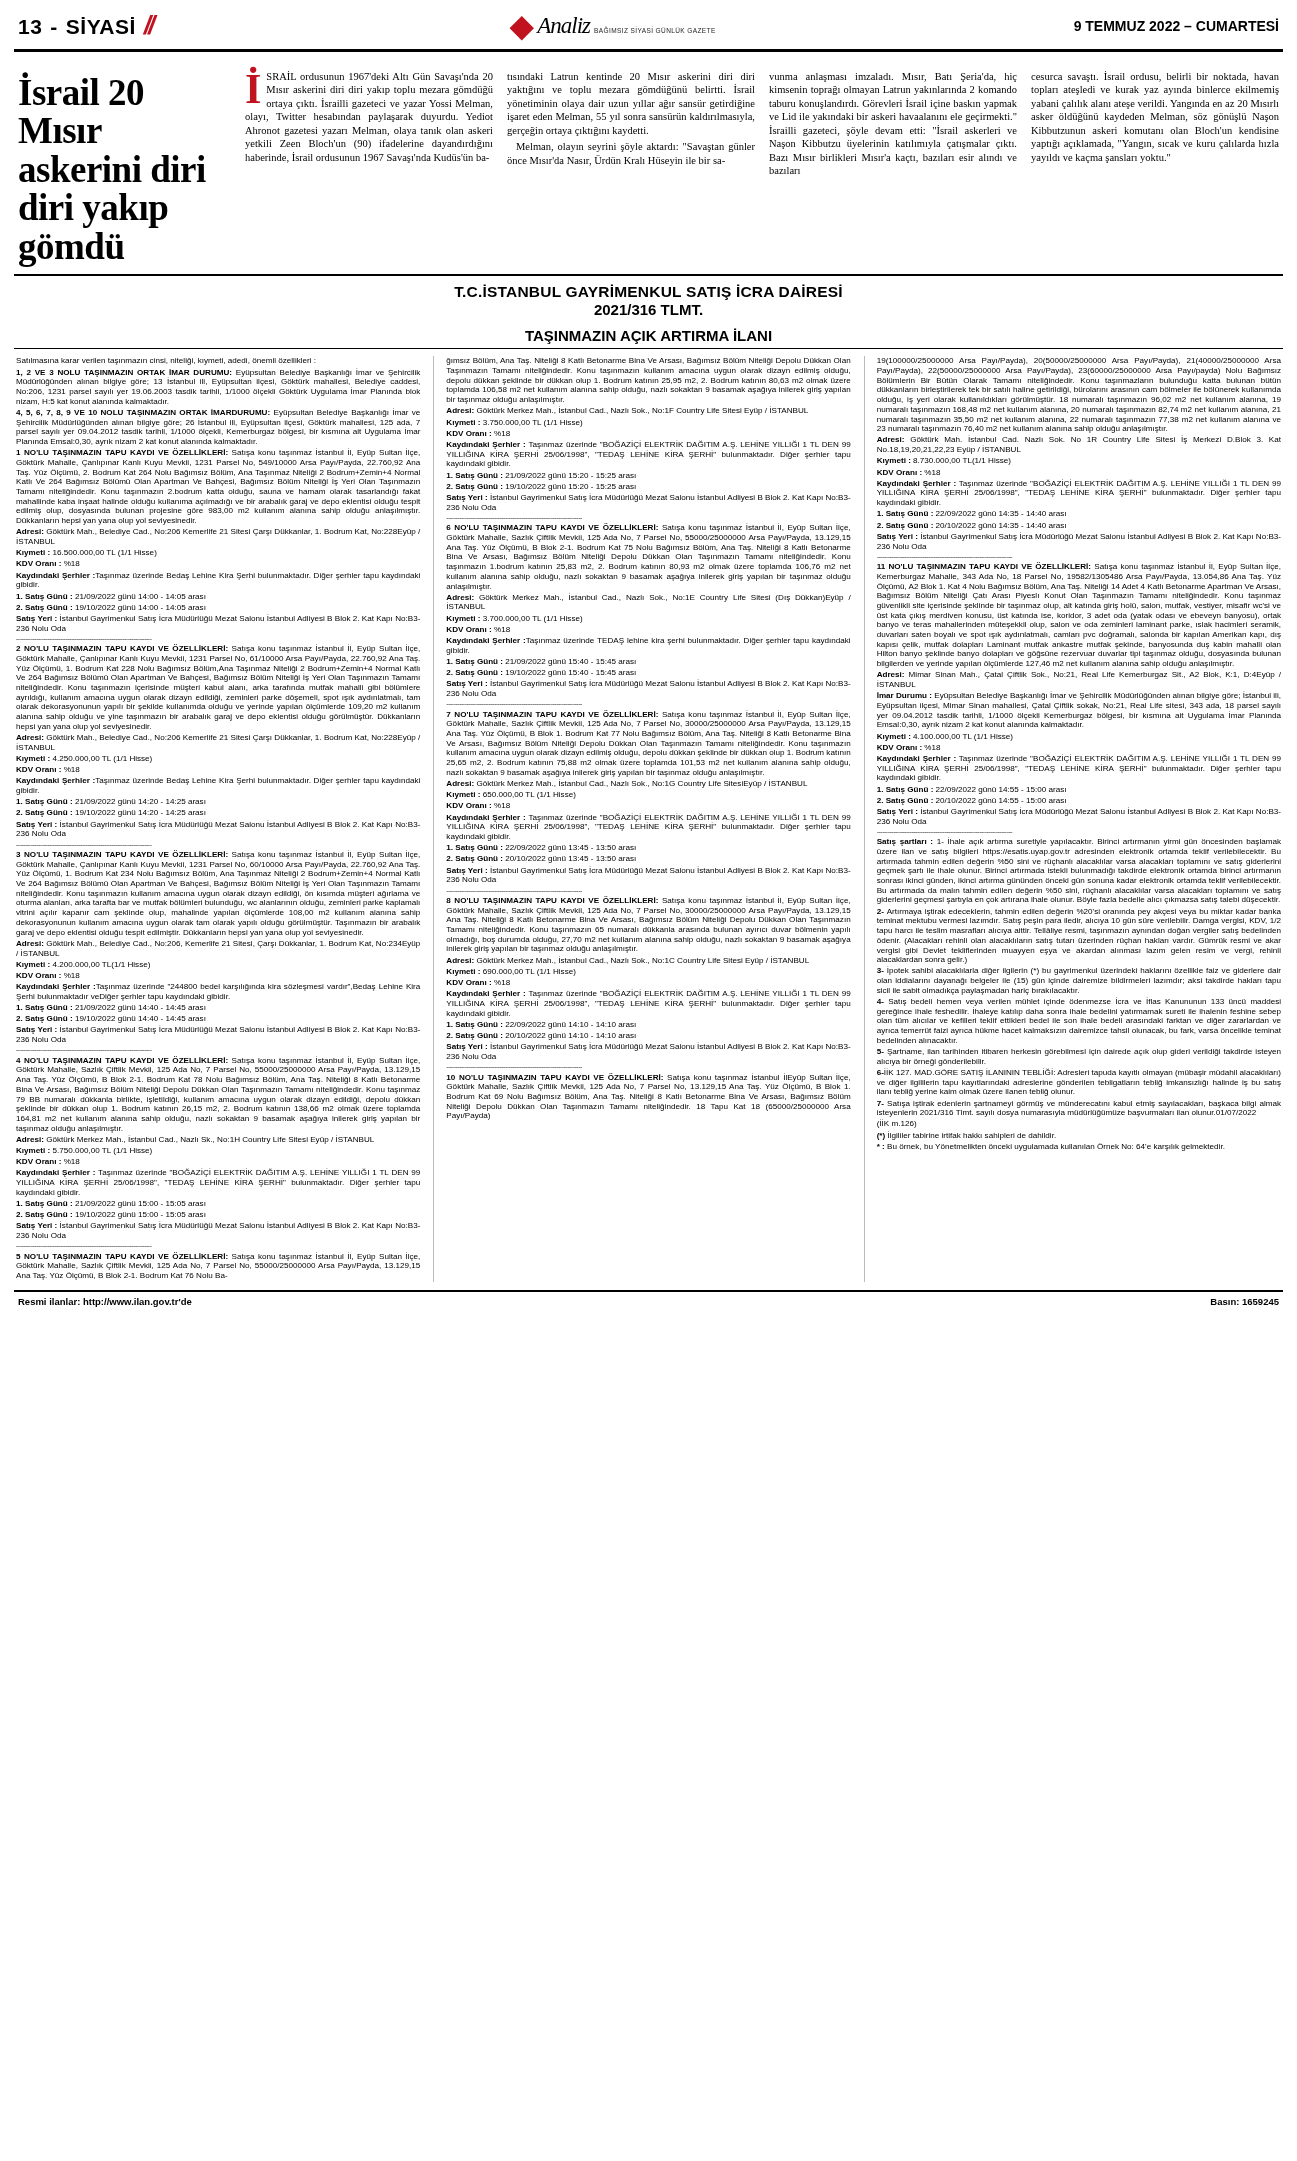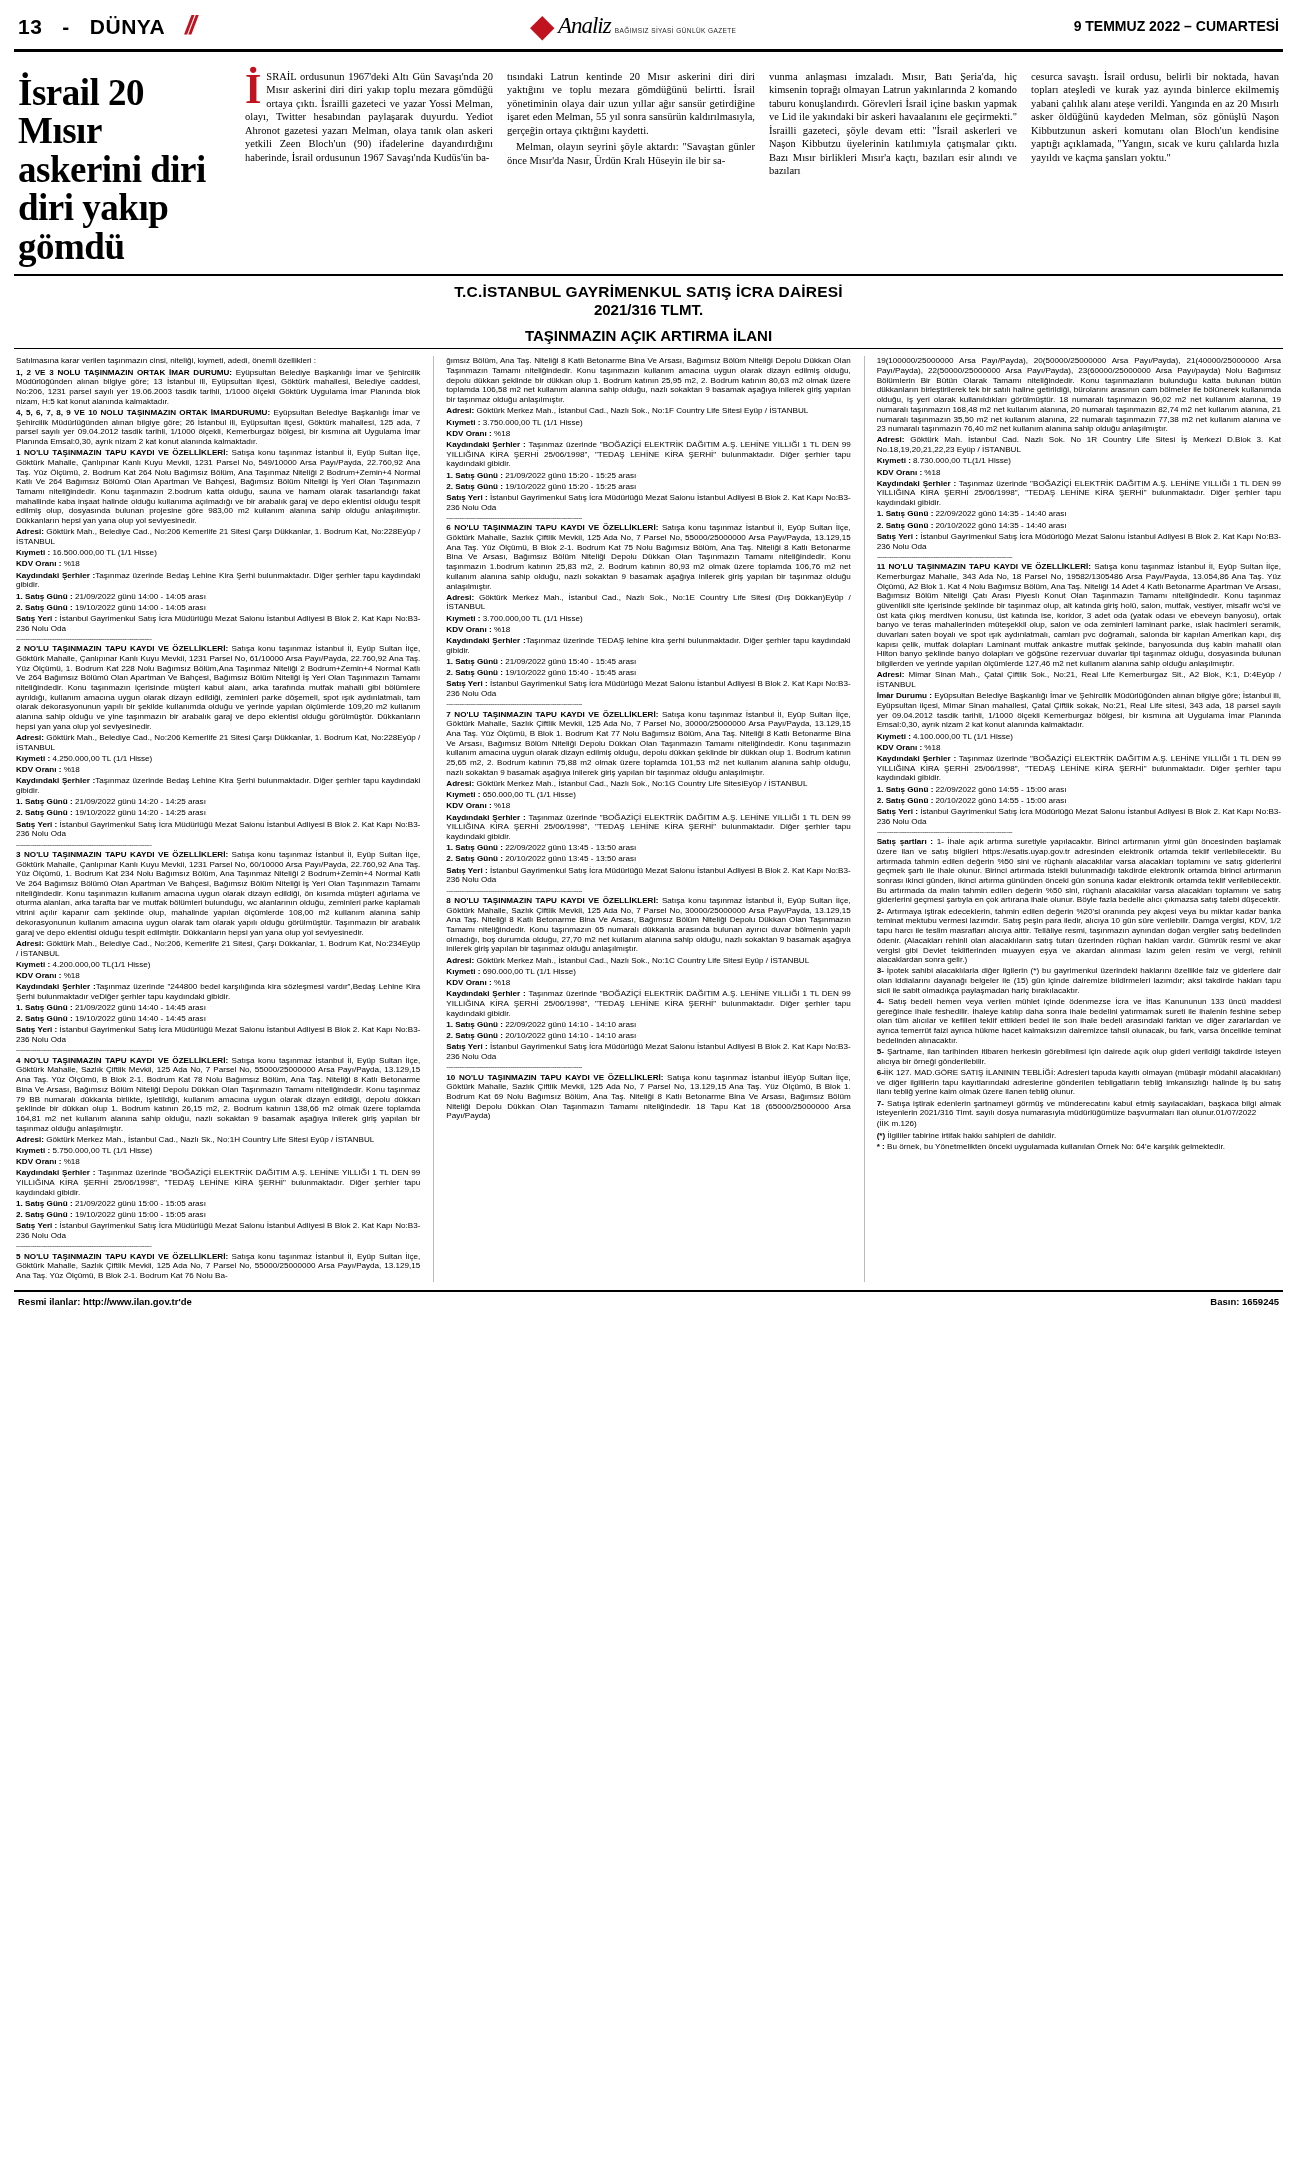--- a/index.html
+++ b/index.html
@@ -26,21 +26,21 @@
     display: flex;
     align-items: center;
     justify-content: space-between;
     padding: 8px 4px 6px 4px;
     border-bottom: 3px solid #000;
     height: 52px;
   }
   .mast-left {
     display: flex;
     align-items: baseline;
-    gap: 20px;
+    gap: 8px;
     font-family: "Liberation Sans", sans-serif;
     font-weight: bold;
     font-size: 21px;
     letter-spacing: .5px;
   }
   .mast-slash {
     color: #c1121f;
     font-size: 26px;
     font-weight: bold;
     font-style: italic;
@@ -176,21 +176,21 @@
 </style>
 </head>
 <body>
 
 <div class="page">
 
   <div class="masthead">
     <div class="mast-left">
       <span>13</span>
       <span>-</span>
-      <span>DÜNYA</span>
+      <span>SİYASİ</span>
       <span class="mast-slash">//</span>
     </div>
     <div class="mast-logo">
       <span class="logo-mark">◆</span>
       <span class="logo-word">Analiz</span>
       <span class="logo-sub">BAĞIMSIZ SİYASİ GÜNLÜK GAZETE</span>
     </div>
     <div class="mast-right">9 TEMMUZ 2022 – CUMARTESİ</div>
   </div>
 

